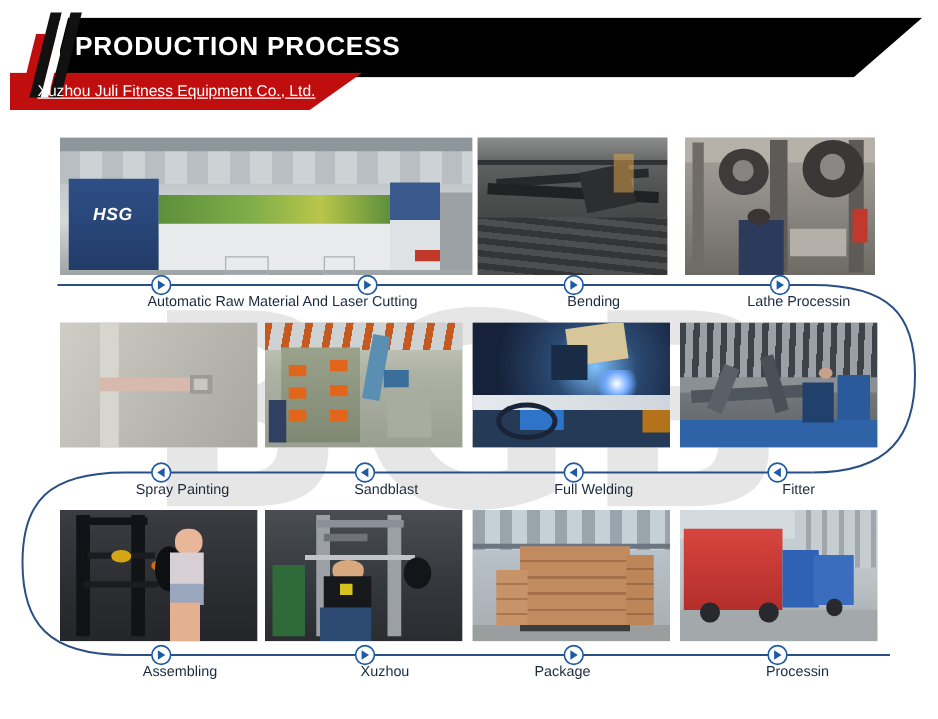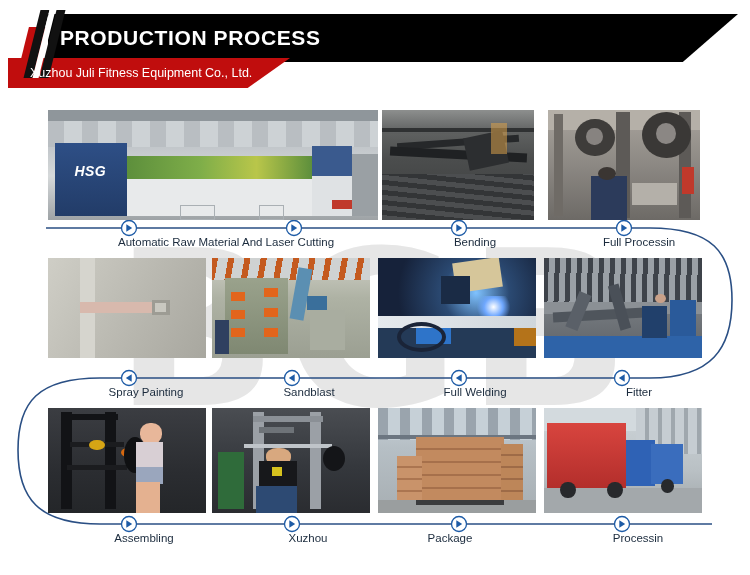--- a/index.html
+++ b/index.html
@@ -54,20 +54,21 @@
     line-height:28px;
     white-space:nowrap;
   }
   .hdr-sub{
     position:absolute;left:30px;top:63px;
     color:#ffffff;
     font-size:12.5px;
     line-height:20px;
     white-space:nowrap;
     font-family:"Liberation Sans", sans-serif;
+    text-decoration:underline;
   }
 
   
   .watermark{
     position:absolute;left:0;top:185px;width:750px;height:290px;
     display:flex;align-items:center;justify-content:center;
     color:#e6e6e6;
     font-size:215px;font-weight:bold;
     letter-spacing:6px;
     font-family:"DejaVu Sans", sans-serif;
@@ -231,21 +232,21 @@
           <i style="left:33%;top:52%;width:12%;height:12%;border-radius:50%;background:#3a3532;"></i>
           <i style="left:55%;top:66%;width:30%;height:20%;background:#b4b0a9;"></i>
           <i style="left:88%;top:52%;width:8%;height:24%;background:#c0392b;"></i>
         </div>
       </div>
     </div>
   </div>
   <div class="labels lr1">
     <div class="lbl" style="left:210px;">Automatic Raw Material And Laser Cutting</div>
     <div class="lbl" style="left:459px;">Bending</div>
-    <div class="lbl" style="left:623px;">Full Processin</div>
+    <div class="lbl" style="left:623px;">Lathe Processin</div>
   </div>
 
   <div class="row row2">
     <div class="cells">
       <div class="cell" style="left:48px;width:158px;">
         <div class="ph" style="background:linear-gradient(120deg,#cfcec6,#b9b8b0 55%,#a8a79f 100%);">
           <i style="left:20%;top:0;width:10%;height:100%;background:#d6d5ce;"></i>
           <i style="left:20%;top:44%;width:50%;height:11%;background:#d8b9ad;"></i>
           <i style="left:66%;top:42%;width:11%;height:15%;background:#9d9c94;"></i>
           <i style="left:68%;top:45%;width:7%;height:9%;background:#c9c8c0;"></i>

